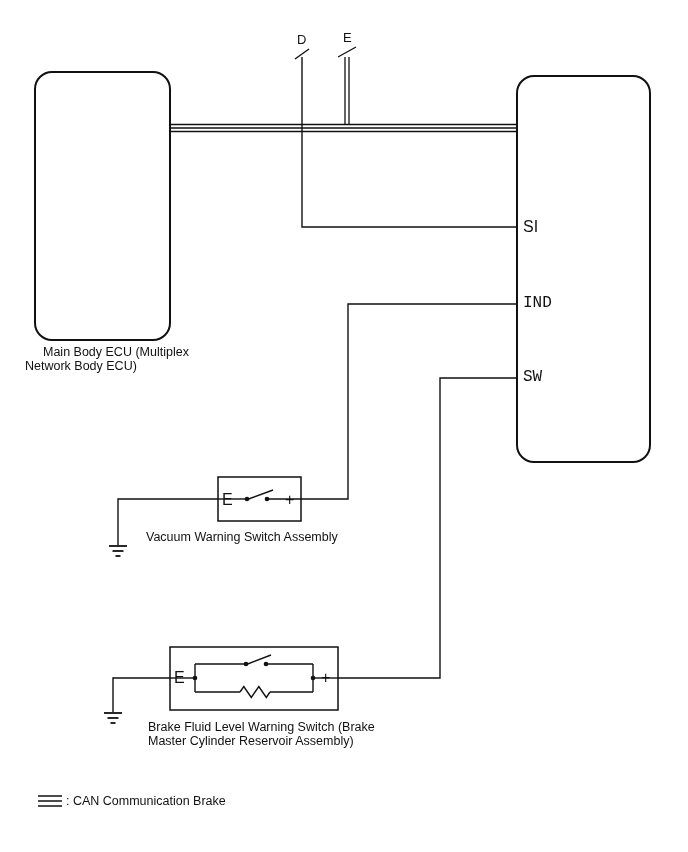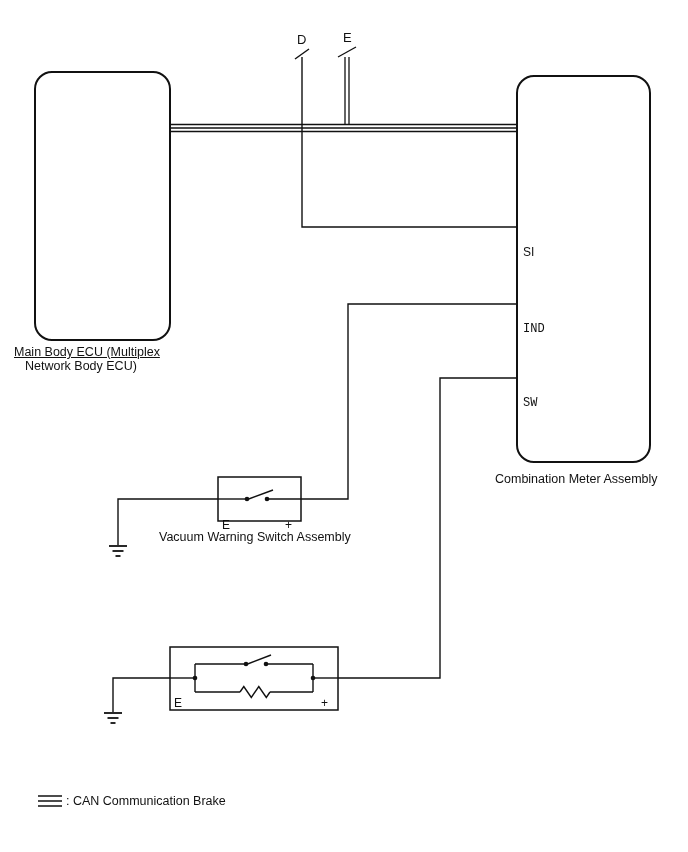--- a/index.html
+++ b/index.html
@@ -12,21 +12,21 @@
     overflow: hidden;
   }
   .stage svg { position:absolute; left:0; top:0; }
   .lbl {
     position: absolute;
     font-size: 12.5px;
     line-height: 15px;
     color: #111111;
     white-space: nowrap;
   }
-  .lbl.small { font-size: 12px; margin-top: 26px; }
+  .lbl.small { font-size: 16px; }
   .lbl.conn { font-size: 13px; }
 </style>
 </head>
 <body>
 
 <div class="stage">
 
   <svg width="688" height="852" viewBox="0 0 688 852">
 
     <rect x="35" y="72" width="135" height="268" rx="17" fill="none" stroke="#111111" stroke-width="2"></rect>
@@ -110,27 +110,28 @@
     </g>
   </svg>
 
   <div class="lbl conn" style="left:297px; top:32px;">D</div>
   <div class="lbl conn" style="left:343px; top:30px;">E</div>
 
   <div class="lbl small" style="left:523px; top:219px;">SI</div>
   <div class="lbl small" style="left:523px; top:296px;font-family:Liberation Mono, monospace;">IND</div>
   <div class="lbl small" style="left:523px; top:370px;font-family:Liberation Mono, monospace;">SW</div>
 
-  <div class="lbl" style="left:14px; top:345px;text-decoration:underline;">Main Body ECU (Multiplex</div>
+  <div class="lbl" style="left:43px; top:345px;">Main Body ECU (Multiplex</div>
   <div class="lbl" style="left:25px; top:359px;">Network Body ECU)</div>
 
-  <div class="lbl" style="left:495px; top:472px;">Combination Meter Assembly</div>
 
   <div class="lbl small" style="left:222px; top:492px;">E</div>
   <div class="lbl small" style="left:285px; top:492px;">+</div>
-  <div class="lbl" style="left:159px; top:530px;">Vacuum Warning Switch Assembly</div>
+  <div class="lbl" style="left:146px; top:530px;">Vacuum Warning Switch Assembly</div>
 
   <div class="lbl small" style="left:174px; top:670px;">E</div>
   <div class="lbl small" style="left:321px; top:670px;">+</div>
+  <div class="lbl" style="left:148px; top:720px;">Brake Fluid Level Warning Switch (Brake</div>
+  <div class="lbl" style="left:148px; top:734px;">Master Cylinder Reservoir Assembly)</div>
 
   <div class="lbl" style="left:66px; top:794px;">: CAN Communication Brake</div>
 
 </div>
 
 </body></html>

